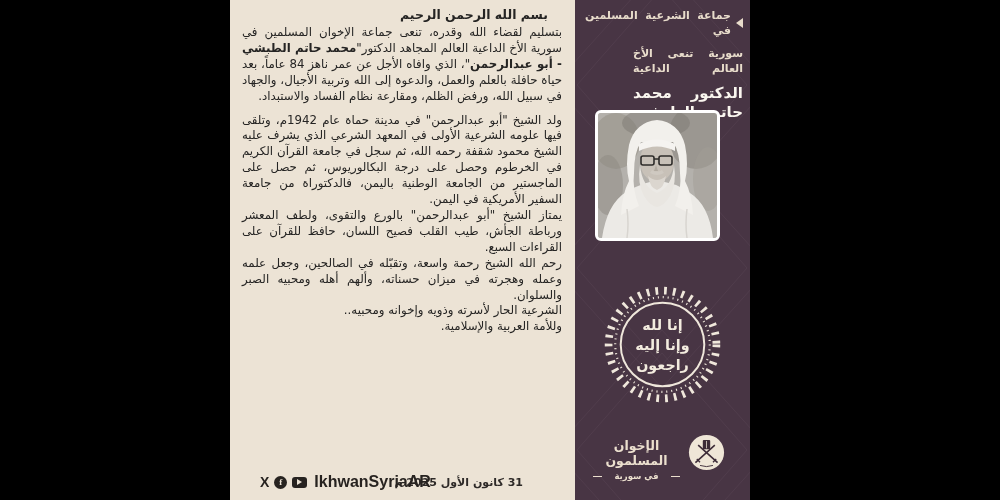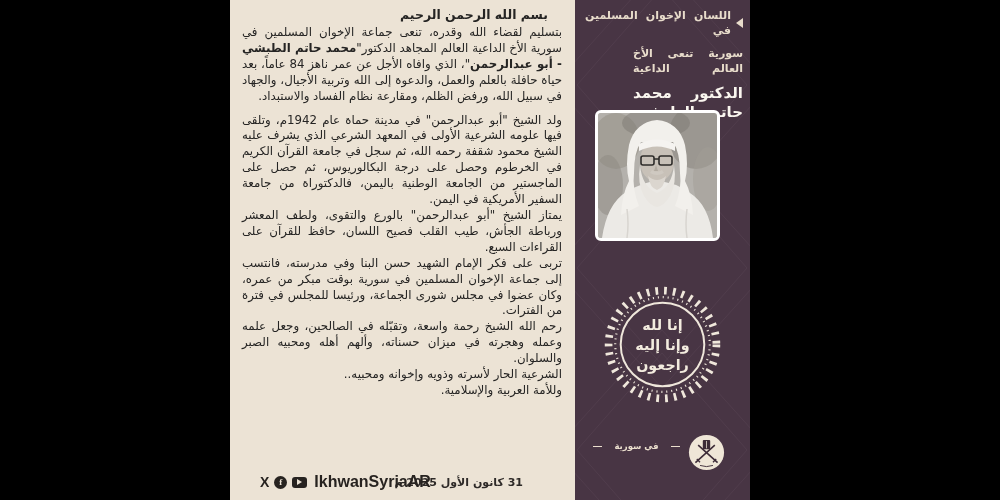--- a/index.html
+++ b/index.html
@@ -55,21 +55,20 @@
 
 <div class="canvas">
 
   <div class="paper">
     <div class="paper-inner">
       <div class="basmala">بسم الله الرحمن الرحيم</div>
       <div class="body-text">
         <p><span>بتسليم لقضاء الله وقدره، تنعى جماعة الإخوان المسلمين في سورية الأخ الداعية العالم المجاهد الدكتور"</span><b>محمد حاتم الطبشي - أبو عبدالرحمن</b><span>"، الذي وافاه الأجل عن عمر ناهز 84 عاماً، بعد حياة حافلة بالعلم والعمل، والدعوة إلى الله وتربية الأجيال، والجهاد في سبيل الله، ورفض الظلم، ومقارعة نظام الفساد والاستبداد.</span></p>
         <p class="after-gap">ولد الشيخ "أبو عبدالرحمن" في مدينة حماة عام 1942م، وتلقى فيها علومه الشرعية الأولى في المعهد الشرعي الذي يشرف عليه الشيخ محمود شقفة رحمه الله، ثم سجل في جامعة القرآن الكريم في الخرطوم وحصل على درجة البكالوريوس، ثم حصل على الماجستير من الجامعة الوطنية باليمن، فالدكتوراة من جامعة السفير الأمريكية في اليمن.</p>
         <p>يمتاز الشيخ "أبو عبدالرحمن" بالورع والتقوى، ولطف المعشر ورباطة الجأش، طيب القلب فصيح اللسان، حافظ للقرآن على القراءات السبع.</p>
-        <p>تربى على فكر الإمام الشهيد حسن البنا وفي مدرسته، فانتسب إلى جماعة الإخوان المسلمين في سورية بوقت مبكر من عمره، وكان عضوا في مجلس شورى الجماعة، ورئيسا للمجلس في فترة من الفترات.</p>
         <p>رحم الله الشيخ رحمة واسعة، وتقبّله في الصالحين، وجعل علمه وعمله وهجرته في ميزان حسناته، وألهم أهله ومحبيه الصبر والسلوان.</p>
         <p>الشرعية الحار لأسرته وذويه وإخوانه ومحبيه..</p>
         <p>وللأمة العربية والإسلامية.</p>
       </div>
     </div>
 
     <div class="paper-footer-date">31 كانون الأول 2025 م</div>
 
     <div class="social">
       <span class="x-glyph">X</span>
@@ -90,21 +89,21 @@
         <path d="M87 148 L195 268 L87 388 L-21 268 Z"></path>
         <path d="M87 171 L172 268 L87 365 L2 268 Z"></path>
         <path d="M87 330 L195 450 L87 570 L-21 450 Z"></path>
         <path d="M87 353 L172 450 L87 547 L2 450 Z"></path>
       </g>
     </svg>
 
     <div class="stitle">
       <div class="t1">
         <span class="tri"></span>
-        <span class="txt">اللسان الإخوان المسلمين في</span>
+        <span class="txt">جماعة الشرعية المسلمين في</span>
       </div>
       <div class="t2 jline">سورية تنعى الأخ العالم الداعية</div>
       <div class="tname jline">الدكتور محمد حاتم الطبشي</div>
       <div class="tkunya">أبو عبد الرحمن</div>
     </div>
 
     <div class="photo">
       <svg width="119" height="125" viewBox="0 0 119 125" aria-hidden="true">
         <rect width="119" height="125" fill="#B4B1AC"></rect>
         <ellipse cx="18" cy="28" rx="24" ry="28" fill="#9B978F" opacity="0.7"></ellipse>
@@ -132,20 +131,21 @@
         <circle cx="55" cy="55" r="49" fill="none" stroke="#EFE7DB" stroke-width="7" stroke-dasharray="2.5 5.5"></circle>
         <circle cx="55" cy="55" r="43" fill="none" stroke="#EFE7DB" stroke-width="2" stroke-dasharray="1 3.5"></circle>
         <circle cx="55" cy="55" r="38" fill="none" stroke="#EFE7DB" stroke-width="1.8"></circle>
         <text x="55" y="42" text-anchor="middle" font-size="13" font-weight="bold" fill="#F3ECDF">إنا لله</text>
         <text x="55" y="60" text-anchor="middle" font-size="13" font-weight="bold" fill="#F3ECDF">وإنا إليه</text>
         <text x="55" y="78" text-anchor="middle" font-size="13" font-weight="bold" fill="#F3ECDF">راجعون</text>
       </svg>
     </div>
 
     <div class="orgtext">
+      <div class="orgname">الإخوان المسلمون</div>
       <div class="orgplace">
         <span class="dash"></span>
         <span>في سورية</span>
         <span class="dash"></span>
       </div>
     </div>
 
     <div class="emblem">
       <svg width="37" height="37" viewBox="0 0 40 40" aria-hidden="true">
         <circle cx="20" cy="20" r="19" fill="#EFE6D7"></circle>

